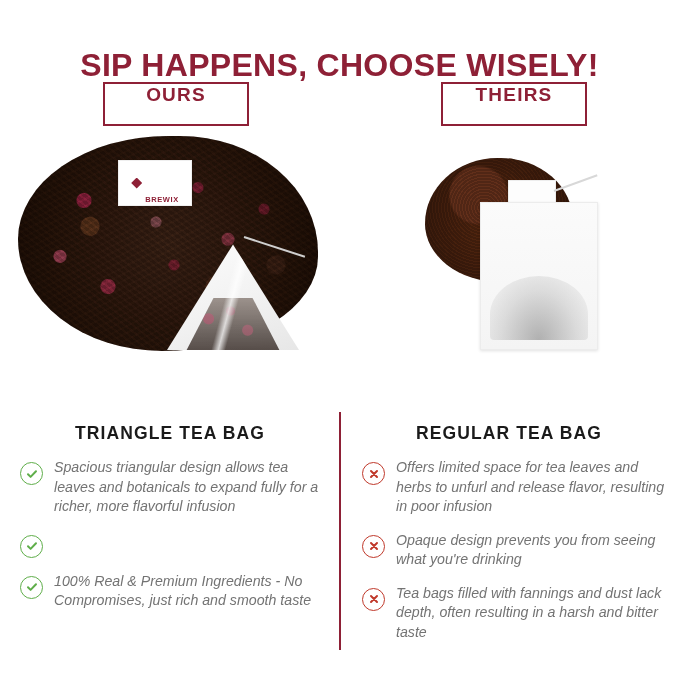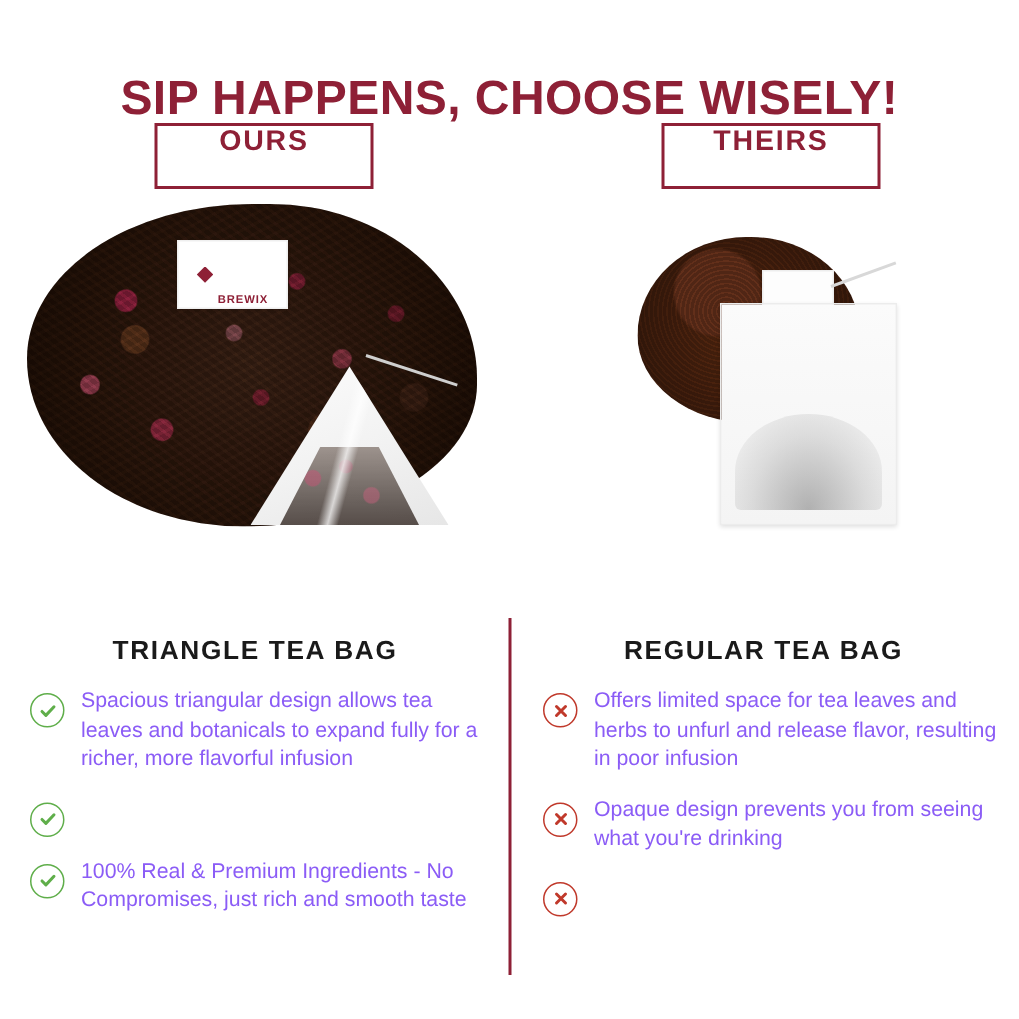--- a/index.html
+++ b/index.html
@@ -280,21 +280,22 @@
     justify-content: center;
     margin-top: 4px;
     margin-right: 11px;
     box-shadow: 0 0 0 1px rgba(255,255,255,0.9);
   }
   .badge.cross { border-color: #c0392b; }
   .badge svg { display: block; }
   .item-text {
     font-size: 14.2px;
     line-height: 19.5px;
-    color: #8b5cf6;
+    color: #737373;
+    font-style: italic;
   }
   .list-right .item-text { font-size: 14.2px; }
 
   
   .list-right .item { margin-bottom: 14px; }
 </style>
 </head>
 <body>
 
 <div class="page">
@@ -389,17 +390,18 @@
       </span>
       <span class="item-text">Opaque design prevents you from seeing what you're drinking</span>
     </div>
 
     <div class="item">
       <span class="badge cross">
         <svg width="12" height="12" viewBox="0 0 12 12" aria-hidden="true">
           <path d="M3 3 L9 9 M9 3 L3 9" fill="none" stroke="#c0392b" stroke-width="2" stroke-linecap="round"></path>
         </svg>
       </span>
+      <span class="item-text">Tea bags filled with fannings and dust lack depth, often resulting in a harsh and bitter taste</span>
     </div>
 
   </div>
 
 </div>
 
 </body></html>

